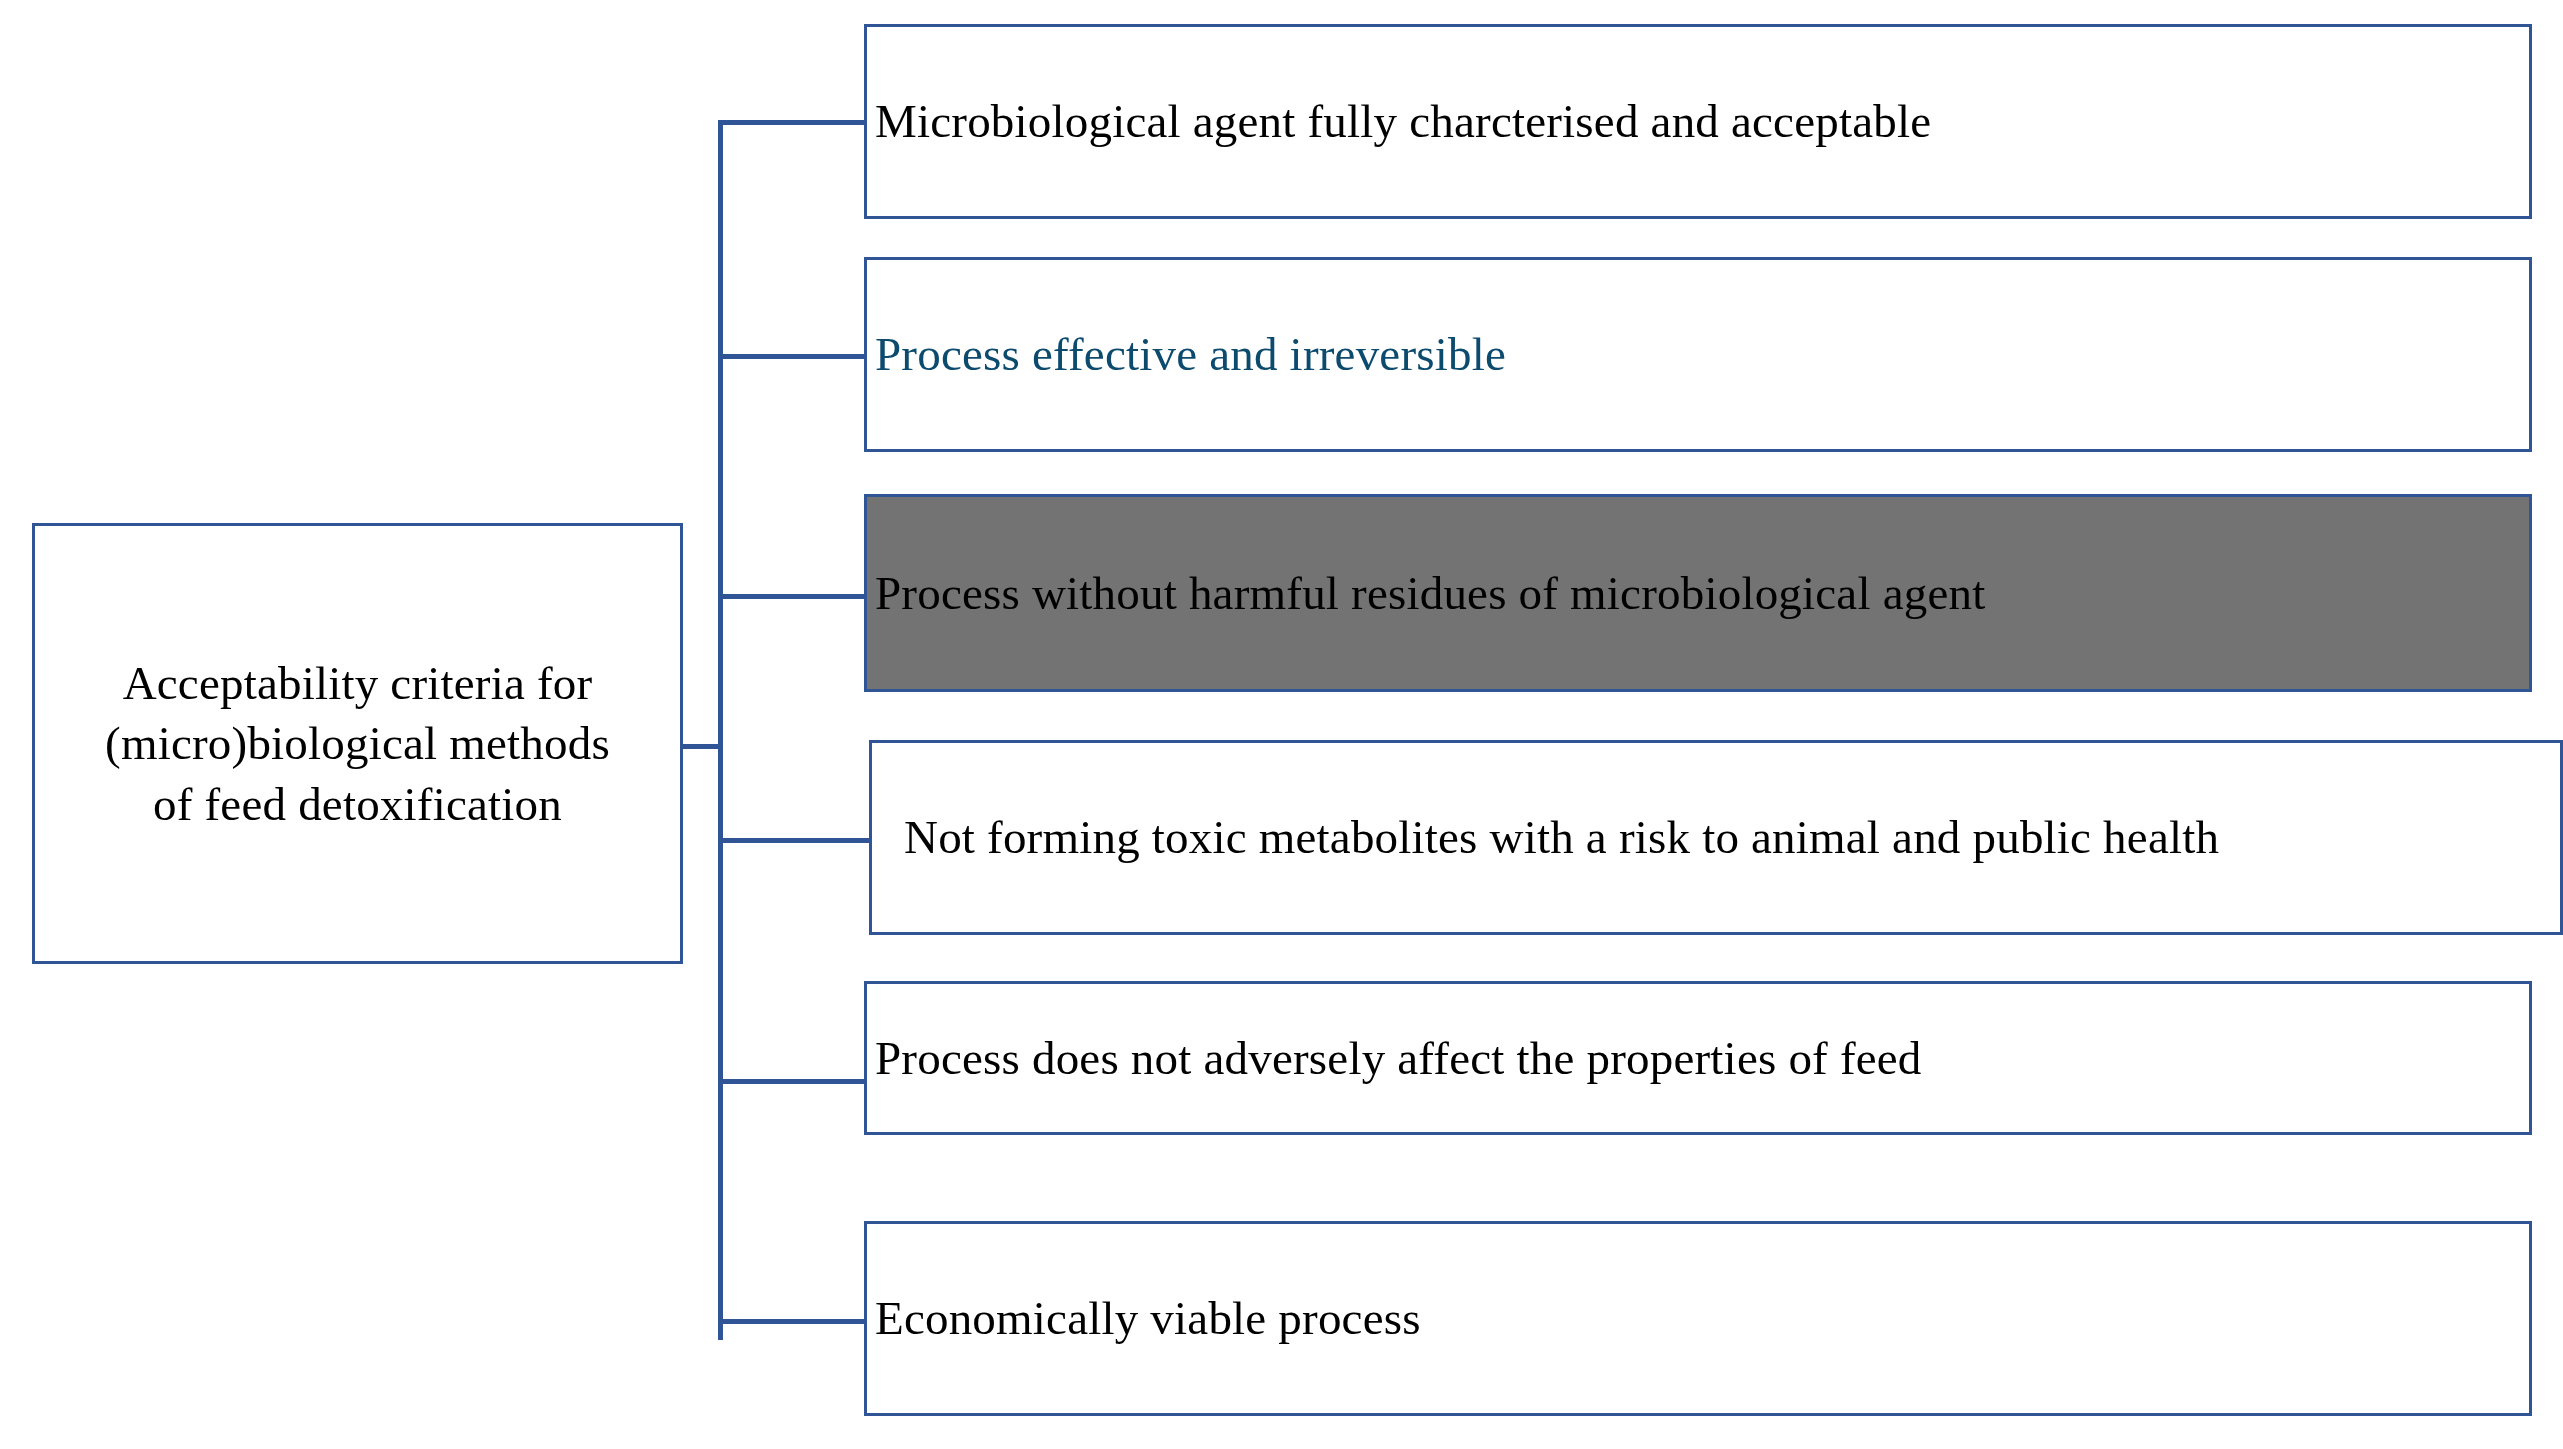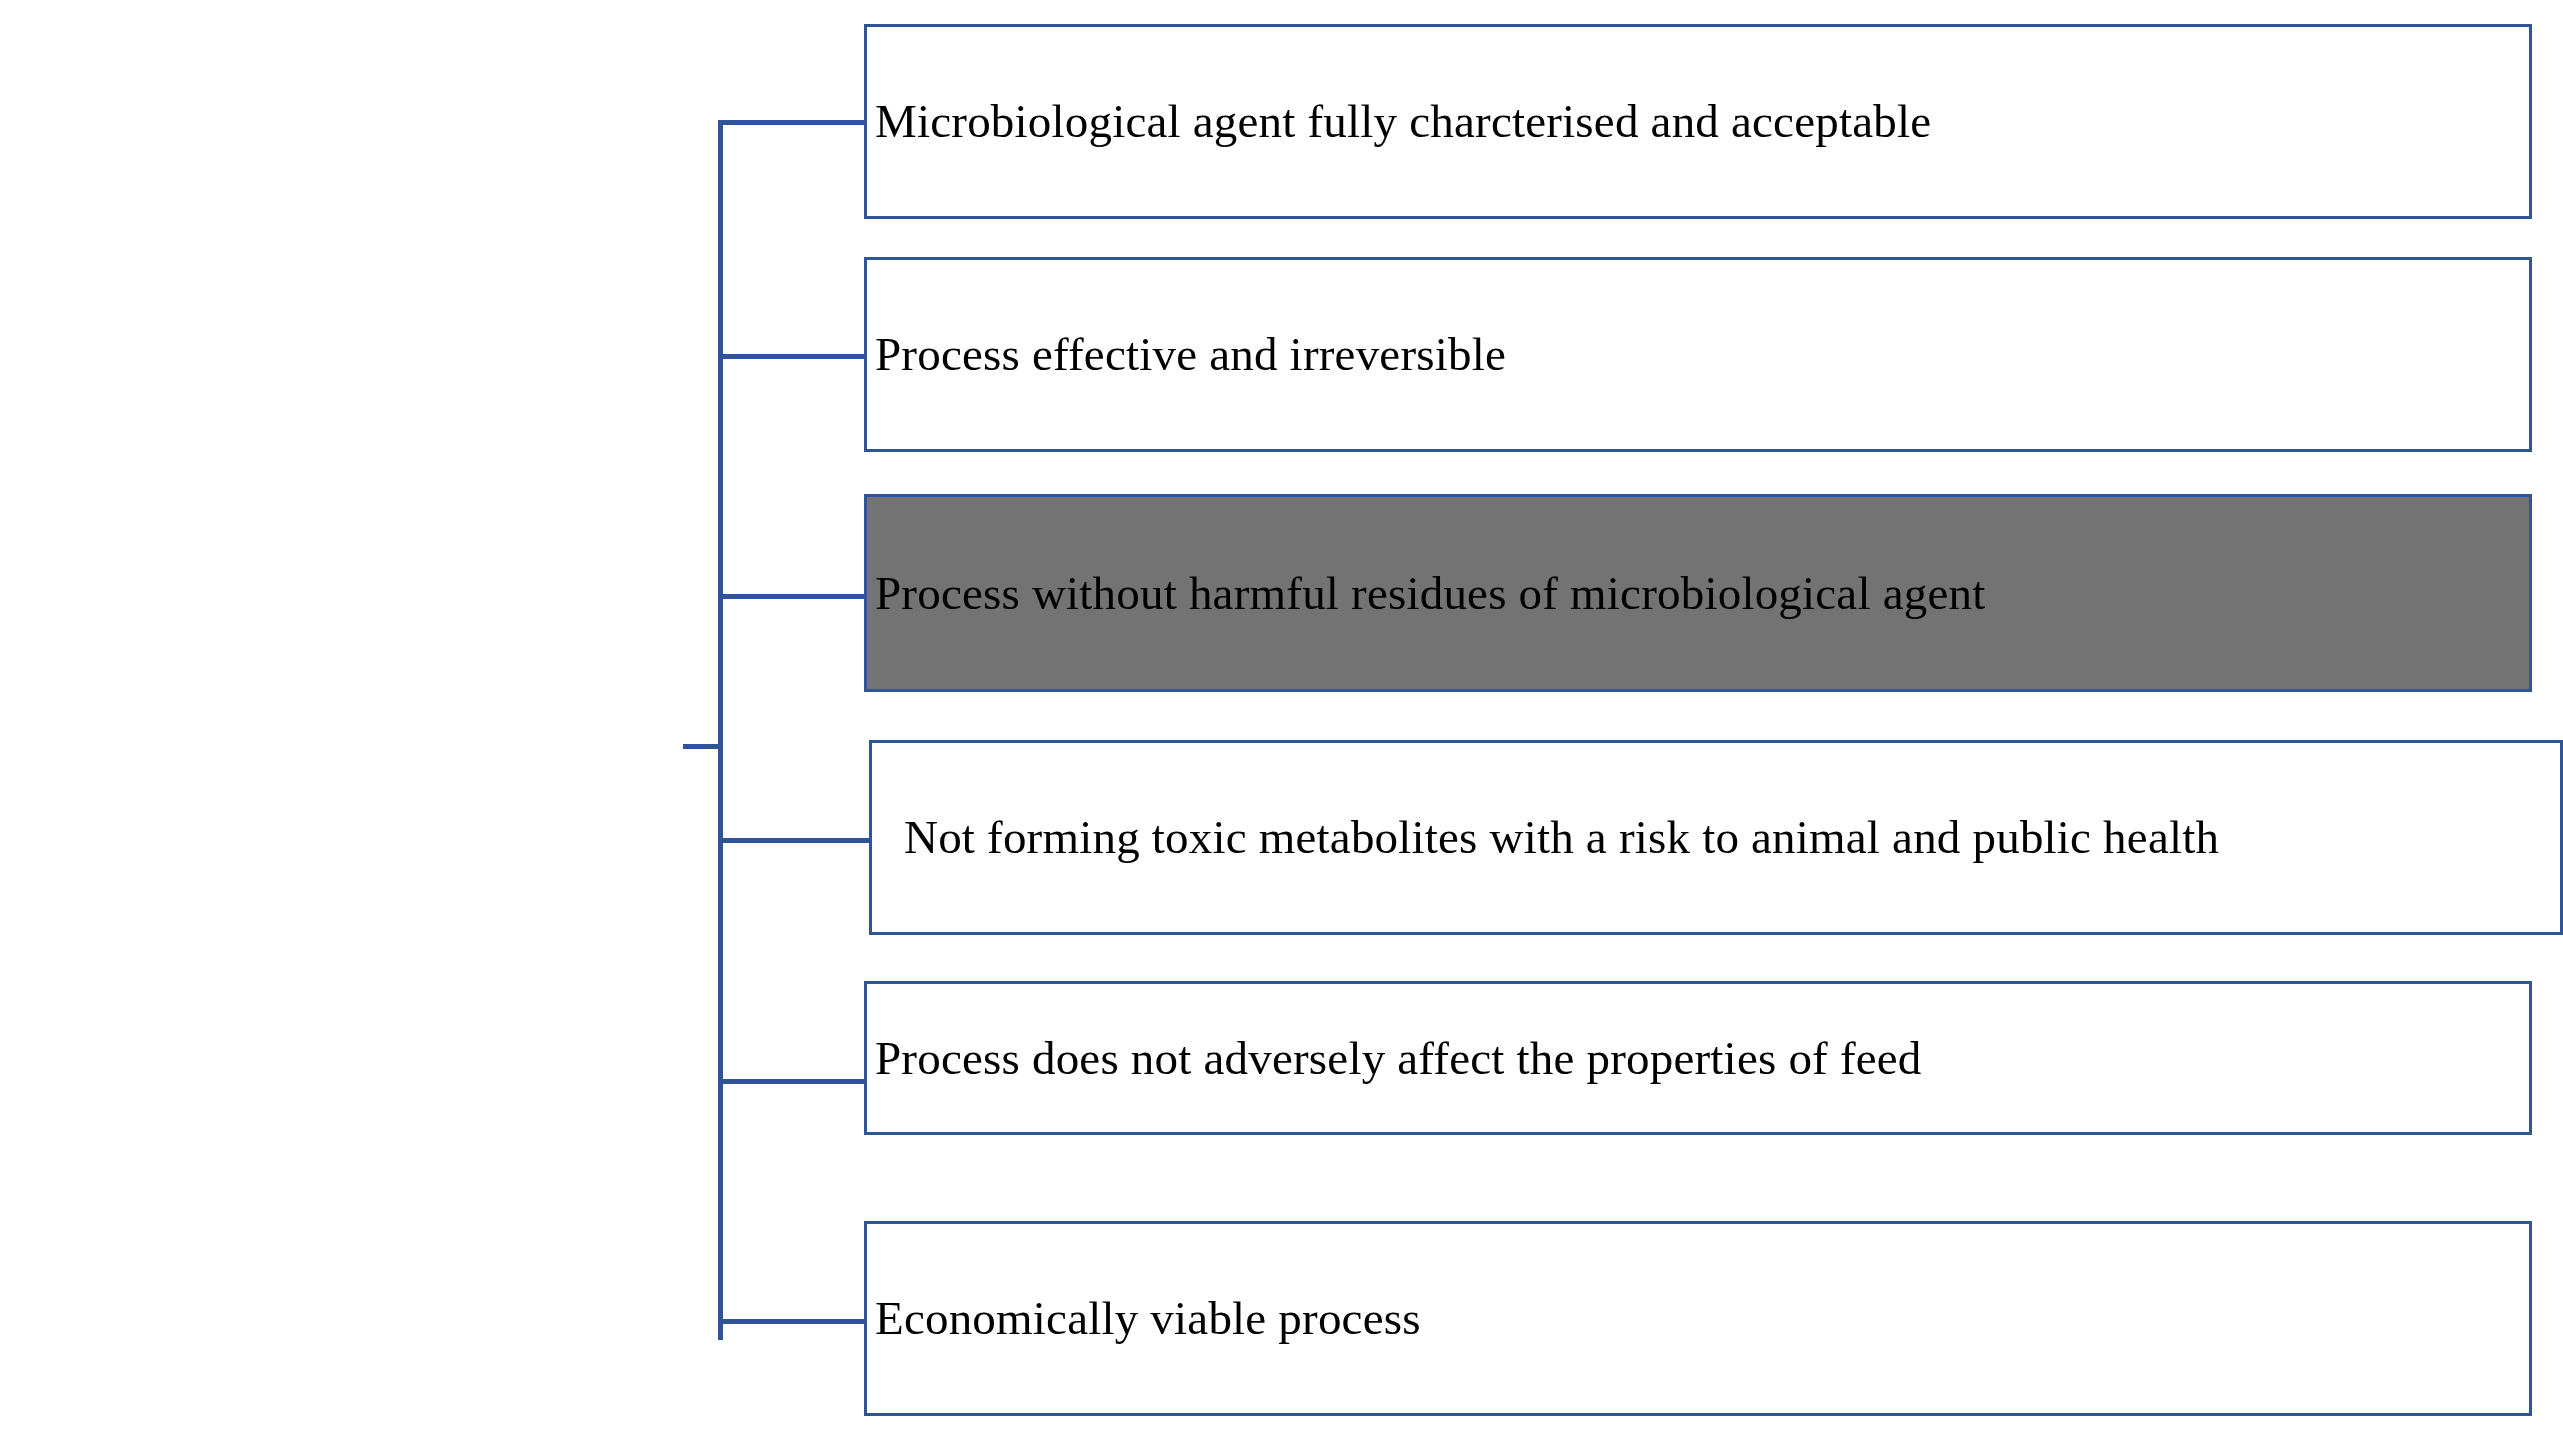--- a/index.html
+++ b/index.html
@@ -52,33 +52,38 @@
     background: #2f5597;
   }
   .conn-v { width: 4.5px; }
   .conn-h { height: 4.5px; }
 </style>
 </head>
 <body>
 
 <div id="canvas" style="background: rgb(255, 255, 255);">
 
+  <div class="node root" id="root-node" style="left: 32px; top: 523px; width: 651px; height: 441px; border-color: rgb(47, 85, 151); background: rgb(255, 255, 255);">
+    <span class="node-label" style="color: rgb(0, 0, 0);">Acceptability criteria for
+(micro)biological  methods
+of feed detoxification</span>
+  </div>
 
   <div class="conn conn-v" id="trunk-line" style="left: 718px; top: 120px; height: 1220px; background: rgb(47, 85, 151);"></div>
 
   <div class="conn conn-h" id="root-stem" style="left: 683px; top: 744px; width: 39px; background: rgb(47, 85, 151);"></div>
 
   <div id="leaf-layer">
       <div class="conn conn-h" style="left: 718px; top: 120px; width: 150px; background: rgb(47, 85, 151);"></div>
       <div class="node leaf" style="left: 864px; top: 24px; width: 1668px; height: 195px; border-color: rgb(47, 85, 151); background: rgb(255, 255, 255);">
         <span class="node-label" style="color: rgb(0, 0, 0);">Microbiological  agent fully  charcterised and acceptable</span>
       </div>
       <div class="conn conn-h" style="left: 718px; top: 354px; width: 150px; background: rgb(47, 85, 151);"></div>
       <div class="node leaf" style="left: 864px; top: 257px; width: 1668px; height: 195px; border-color: rgb(47, 85, 151); background: rgb(255, 255, 255);">
-        <span class="node-label" style="color: #000000; font-family: Liberation Serif, serif;">Process effective and irreversible</span>
+        <span class="node-label" style="color: #0c4a6e; font-family: Liberation Serif, serif;">Process effective and irreversible</span>
       </div>
       <div class="conn conn-h" style="left: 718px; top: 594px; width: 150px; background: rgb(47, 85, 151);"></div>
       <div class="node leaf" style="left: 864px; top: 494px; width: 1668px; height: 198px; border-color: rgb(47, 85, 151); background: #737373;">
         <span class="node-label" style="color: rgb(0, 0, 0);">Process without harmful residues of microbiological  agent</span>
       </div>
       <div class="conn conn-h" style="left: 718px; top: 838px; width: 156px; background: rgb(47, 85, 151);"></div>
       <div class="node leaf" style="left: 869px; top: 740px; width: 1694px; height: 195px; border-color: rgb(47, 85, 151); background: rgb(255, 255, 255);">
         <span class="node-label" style="color: rgb(0, 0, 0); margin-left: 24px;">Not forming  toxic metabolites with a risk to animal and public health</span>
       </div>
       <div class="conn conn-h" style="left: 718px; top: 1079px; width: 150px; background: rgb(47, 85, 151);"></div>

